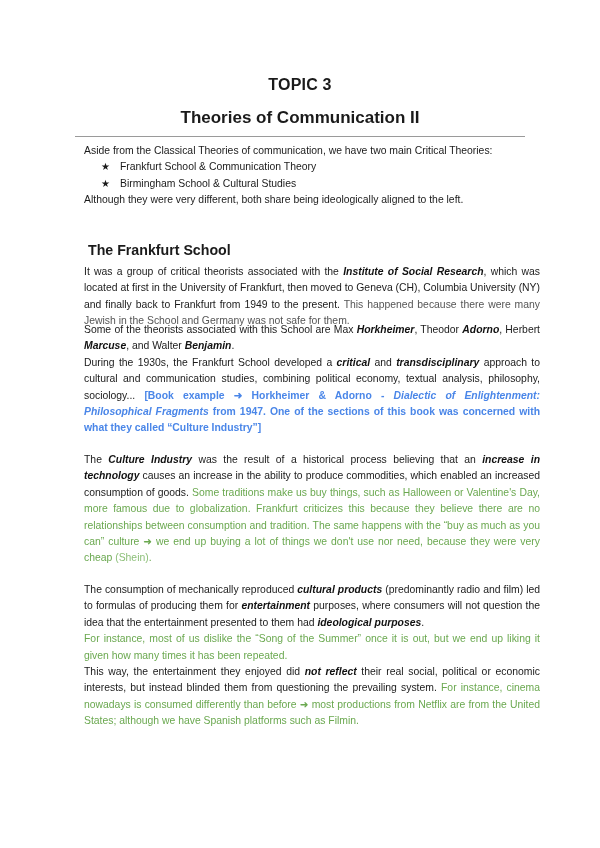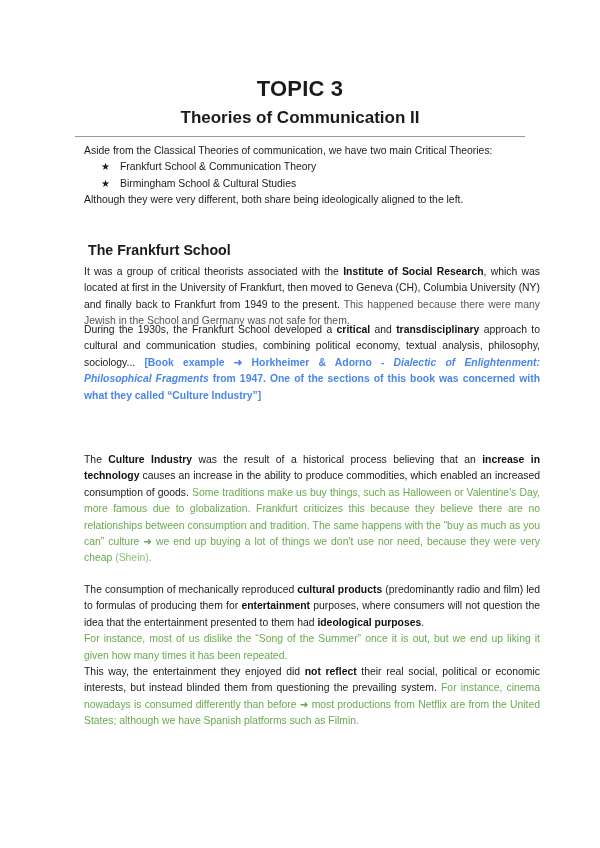--- a/index.html
+++ b/index.html
@@ -1,40 +1,40 @@
 <!DOCTYPE html>
 <html><head>
 <meta charset="utf-8">
 <style>
   html, body { margin:0; padding:0; background:#ffffff; }
   body { width:600px; height:848px; position:relative; overflow:hidden;
          font-family:"Liberation Sans", sans-serif; color:#1a1a1a; }
   .page { position:absolute; left:72px; top:0; width:456px; }
   .title { position:absolute; left:0; width:456px; top:76px; text-align:center;
-           font-size:22px; font-weight:bold; letter-spacing:0.2px; }
+           font-size:16px; font-weight:bold; letter-spacing:0.2px; }
   .subtitle { position:absolute; left:0; width:456px; top:108px; text-align:center;
               font-size:17px; font-weight:bold; }
   .rule { position:absolute; left:3px; top:136px; width:450px; height:0;
           border-top:1px solid #9a9a9a; }
   .body { position:absolute; left:12px; width:456px; font-size:10.4px; line-height:16.4px; }
   p { margin:0; text-align:justify; }
   .intro { top:143px; }
   ul.stars { list-style:none; margin:0; padding:0 0 0 17px; }
   ul.stars li { position:relative; padding-left:19px; }
   ul.stars li .star { position:absolute; left:0; top:0; font-size:10px; }
   h2 { position:absolute; left:16px; top:242px; margin:0; font-size:14.2px; font-weight:bold; }
   .s1 { top:264px; }
   .s2 { top:322px; }
   .s3 { top:452px; }
   .s4 { top:582px; }
   .muted { color:#555; }
   .blue { color:#4a86e8;font-weight:bold; }
   .green { color:#6aa84f; }
   .greenlight { color:#8cbf78; }
-  b { font-weight:bold; color:#111; }
+  b { font-weight:bold; color:#111;font-style:italic; }
 </style>
 </head>
 <body>
 
 <div class="page">
 
   <div class="title">TOPIC 3</div>
   <div class="subtitle">Theories of Communication II</div>
   <div class="rule"></div>
 
@@ -56,20 +56,23 @@
   <h2>The Frankfurt School</h2>
 
   <div class="body s1">
     <p>
       <span>It was a group of critical theorists associated with the </span><b>Institute of Social Research</b><span>, which was located at first in the University of Frankfurt, then moved to Geneva (CH), Columbia University (NY) and finally back to Frankfurt from 1949 to the present. </span><span class="muted">This happened because there were many Jewish in the School and Germany was not safe for them.</span>
     </p>
   </div>
 
   <div class="body s2">
     <p>
+      <span>Some of the theorists associated with this School are Max </span><b>Horkheimer</b><span>, Theodor </span><b>Adorno</b><span>, Herbert </span><b>Marcuse</b><span>, and Walter </span><b>Benjamin</b><span>.</span>
+    </p>
+    <p>
       <span>During the 1930s, the Frankfurt School developed a </span><b>critical</b><span> and </span><b>transdisciplinary</b><span> approach to cultural and communication studies, combining political economy, textual analysis, philosophy, sociology... </span><span class="blue">[Book example ➜ Horkheimer &amp; Adorno - </span><i class="blue">Dialectic of Enlightenment: Philosophical Fragments</i><span class="blue"> from 1947. One of the sections of this book was concerned with what they called “Culture Industry”]</span>
     </p>
   </div>
 
   <div class="body s3">
     <p>
       <span>The </span><b>Culture Industry</b><span> was the result of a historical process believing that an </span><b>increase in technology</b><span> causes an increase in the ability to produce commodities, which enabled an increased consumption of goods. </span><span class="green">Some traditions make us buy things, such as Halloween or Valentine's Day, more famous due to globalization. Frankfurt criticizes this because they believe there are no relationships between consumption and tradition. The same happens with the “buy as much as you can” culture ➜ we end up buying a lot of things we don't use nor need, because they were very cheap </span><span class="greenlight">(Shein)</span><span class="green">.</span>
     </p>
   </div>
 

